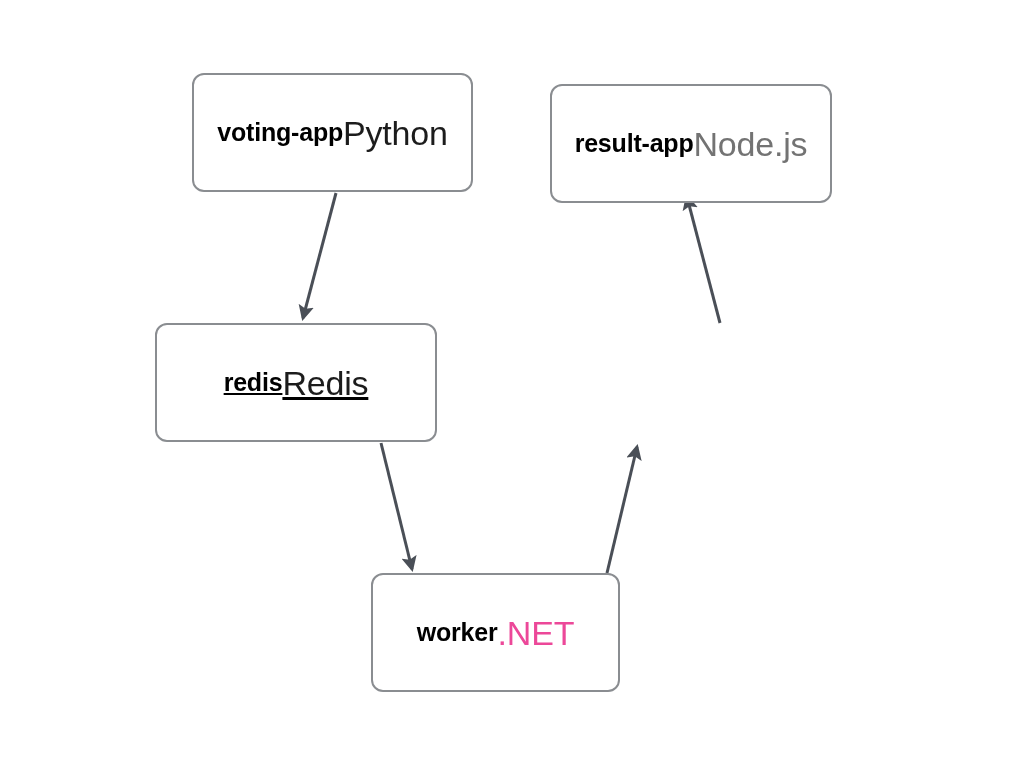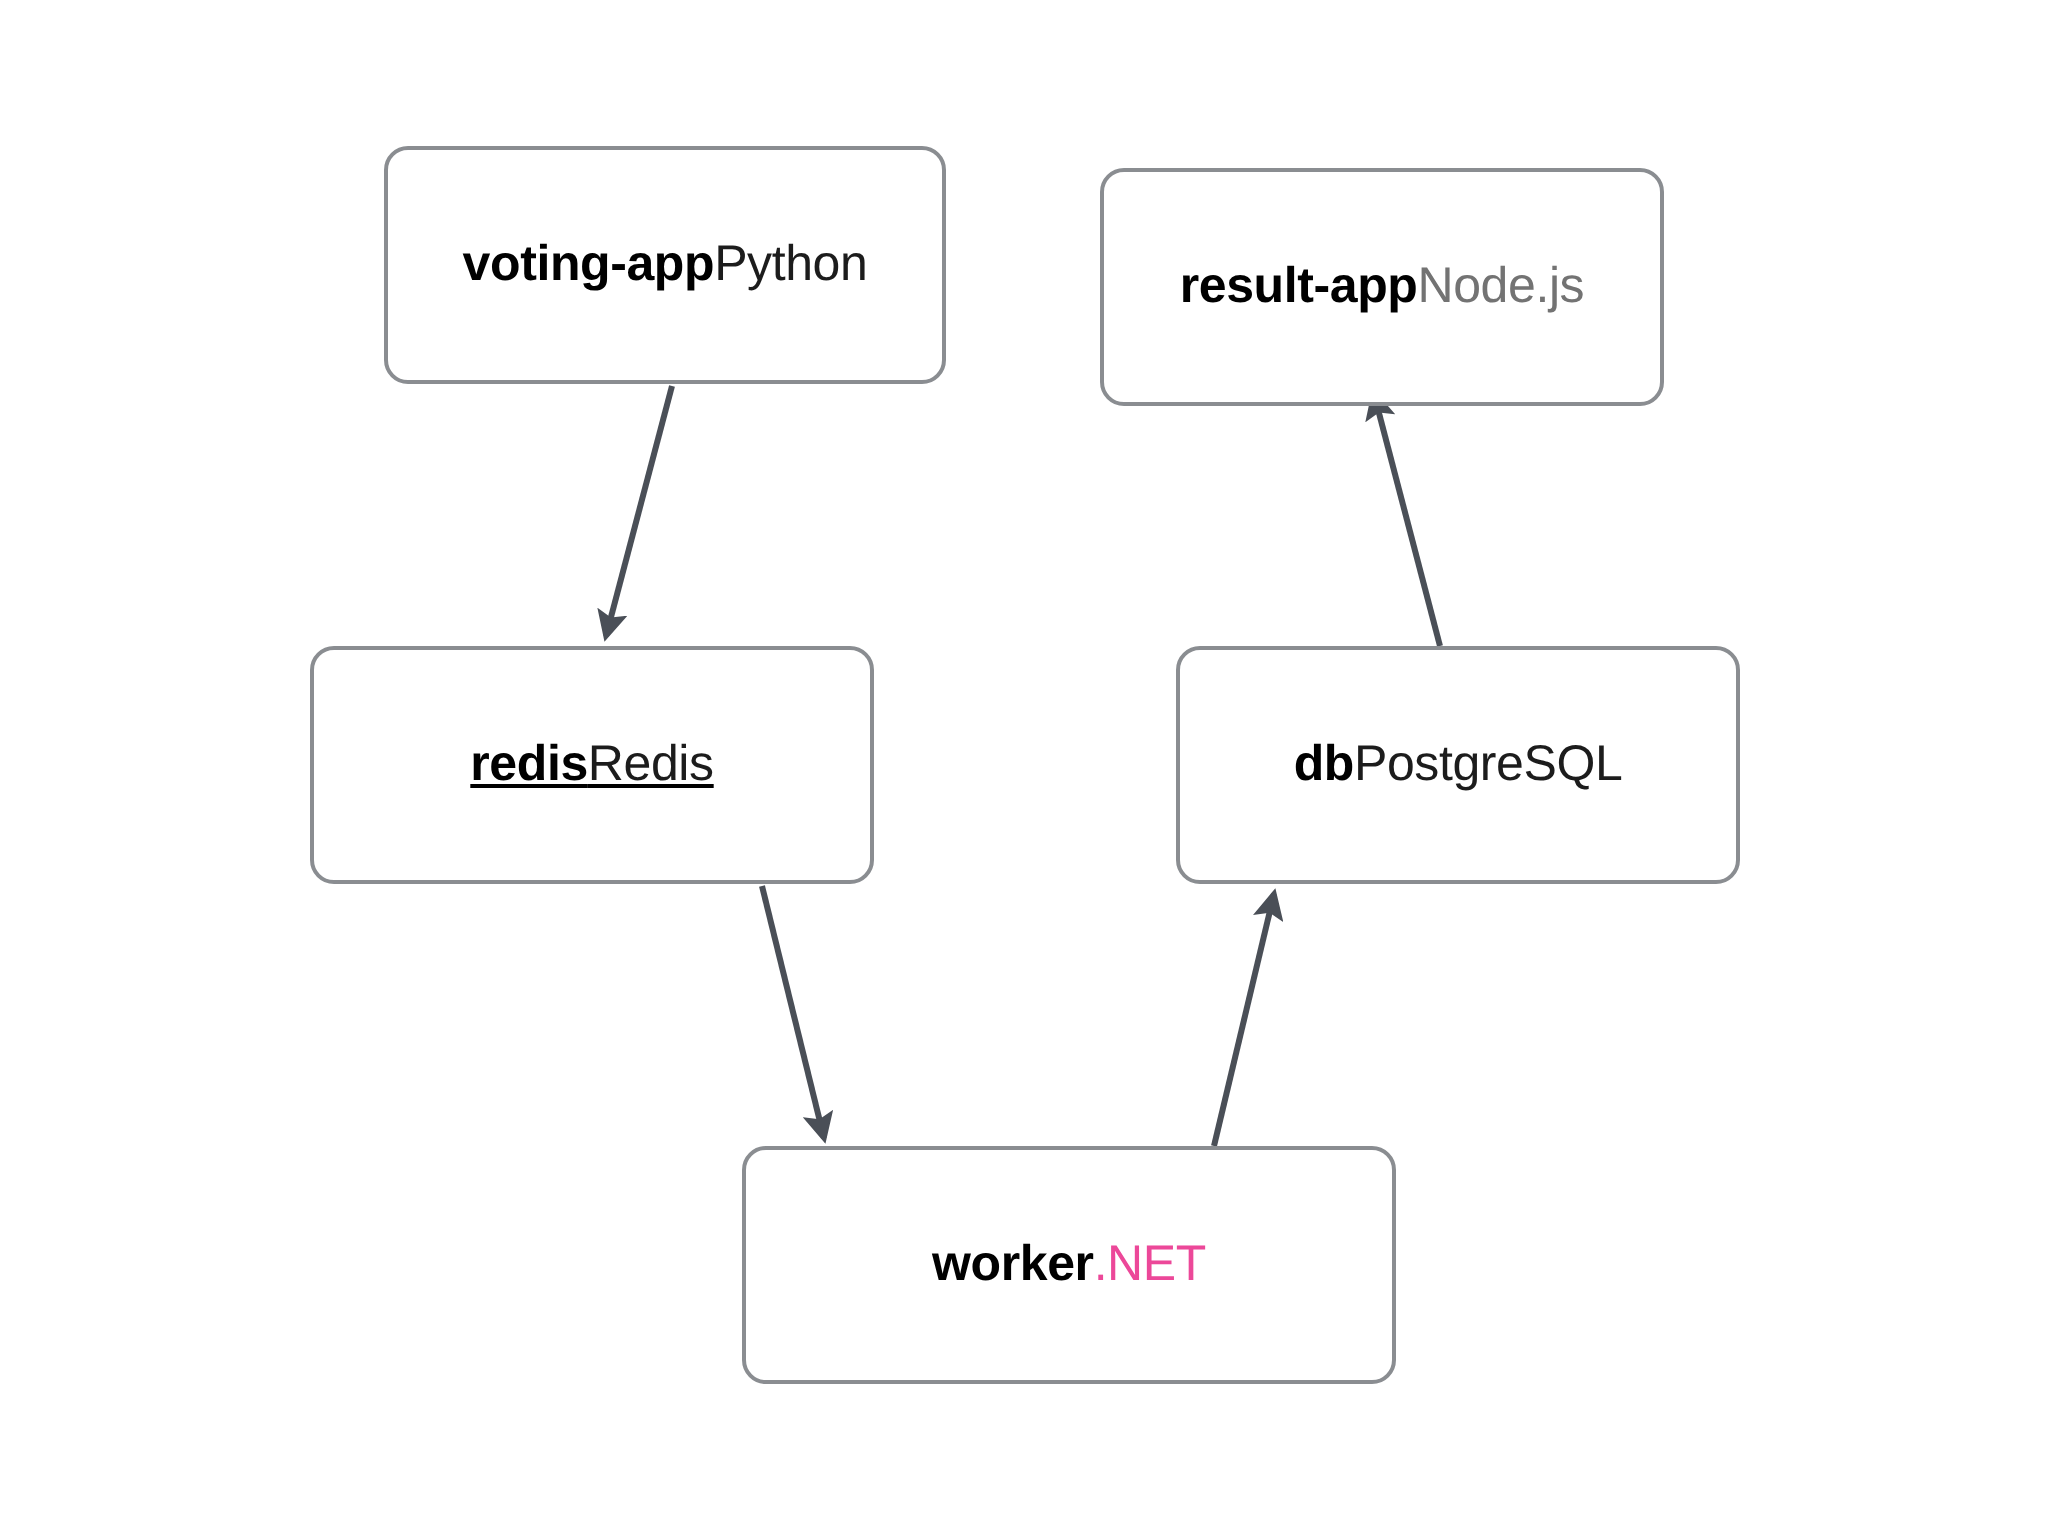--- a/index.html
+++ b/index.html
@@ -42,21 +42,21 @@
   }
   .node-title {
     font-size: 25px;
     font-weight: bold;
     color: #000000;
     line-height: 1.18;
     letter-spacing: -0.2px;
     white-space: nowrap;
   }
   .node-subtitle {
-    font-size: 25px;
+    font-size: 34px;
     font-weight: normal;
     color: #1c1c1c;
     line-height: 1.18;
     letter-spacing: -0.2px;
     white-space: nowrap;
     margin-top: 1px;
   }
 </style>
 </head>
 <body>
@@ -83,23 +83,19 @@
   <div class="node" style="left: 550px; top: 73px; width: 282px; height: 119px; border-color: rgb(138, 141, 145); background: rgb(255, 255, 255); margin-top: 11px;">
     <div class="node-title" style="color: rgb(0, 0, 0);">result-app</div>
     <div class="node-subtitle" style="color: #737373;">Node.js</div>
   </div>
 
   <div class="node" style="left: 155px; top: 323px; width: 282px; height: 119px; border-color: rgb(138, 141, 145); background: rgb(255, 255, 255); text-decoration: underline;">
     <div class="node-title" style="color: rgb(0, 0, 0);">redis</div>
     <div class="node-subtitle" style="color: rgb(28, 28, 28);">Redis</div>
   </div>
 
-  <div class="node" style="left: 588px; top: 323px; width: 282px; height: 119px; border-color: rgb(138, 141, 145); background: rgb(255, 255, 255);">
-    <div class="node-title" style="color: rgb(0, 0, 0);">db</div>
-    <div class="node-subtitle" style="color: rgb(28, 28, 28);">PostgreSQL</div>
-  </div>
 
-  <div class="node" style="left: 371px; top: 573px; width: 327px; height: 119px; border-color: rgb(138, 141, 145); background: rgb(255, 255, 255);">
+  <div class="node" style="left: 371px; top: 573px; width: 249px; height: 119px; border-color: rgb(138, 141, 145); background: rgb(255, 255, 255);">
     <div class="node-title" style="color: rgb(0, 0, 0);">worker</div>
     <div class="node-subtitle" style="color: #ec4899;">.NET</div>
   </div>
 
 </div>
 
 </body></html>

